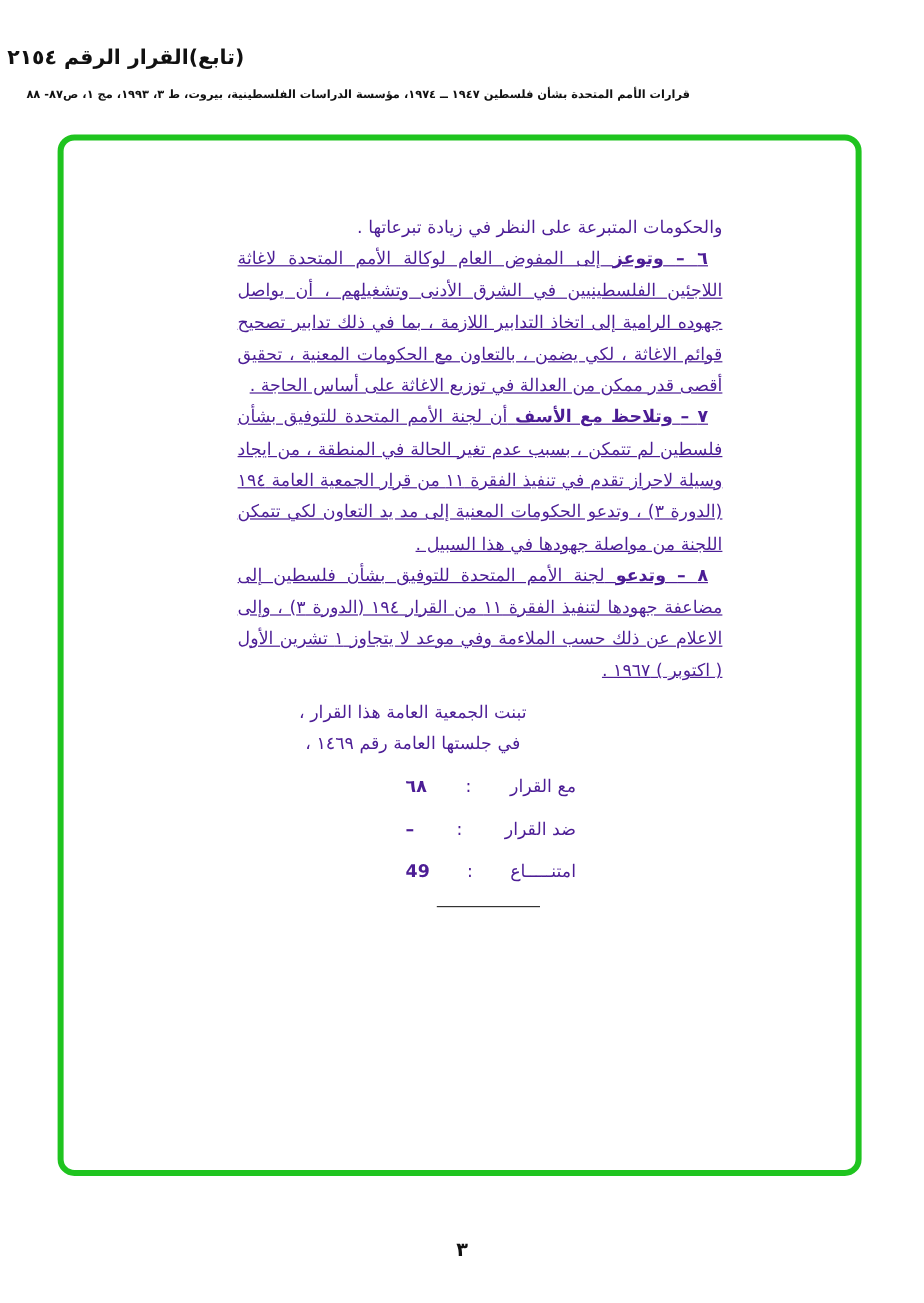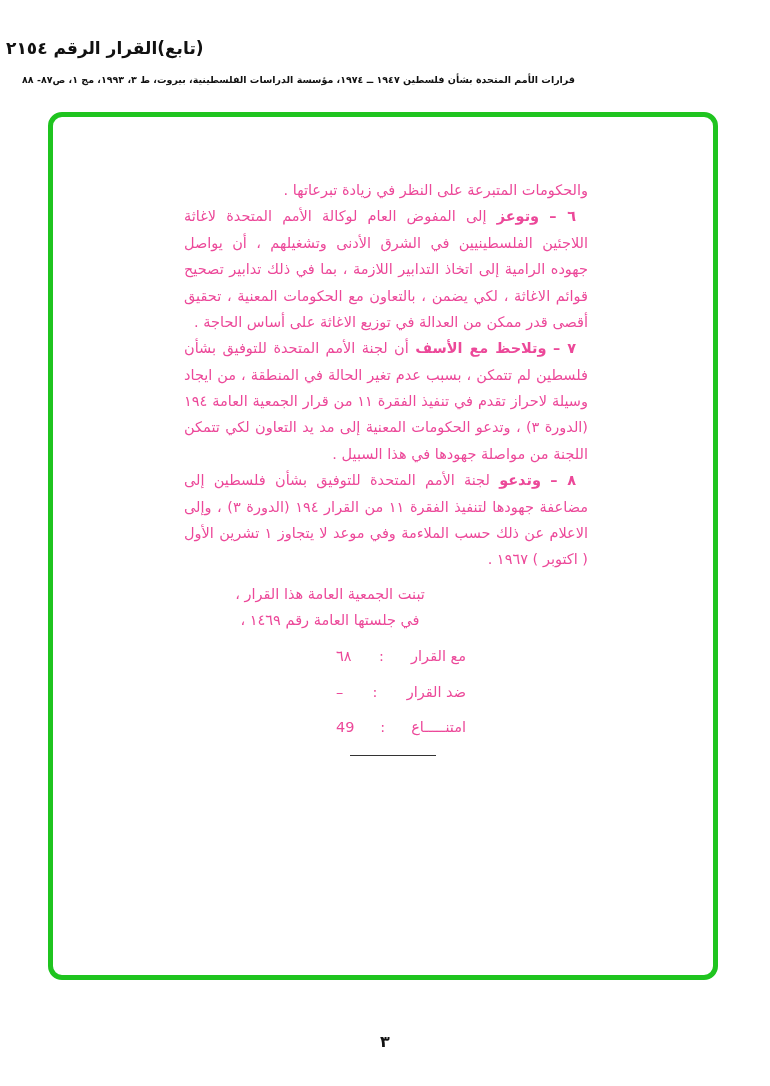--- a/index.html
+++ b/index.html
@@ -45,36 +45,37 @@
     height: 858px;
     border: 5px solid #1fc41f;
     border-radius: 14px;
     background: #ffffff;
     box-sizing: content-box;
   }
   
   .scan-text {
     position: absolute;
     top: 60px;
-    right: 125px;
+    right: 111px;
     width: 404px;
     direction: rtl;
     text-align: justify;
     font-size: 14.5px;
     line-height: 1.82;
-    color: #ec4899;
+    color: #4c1d95;
   }
   .scan-text p { margin: 0; }
   .intro-line {
     text-align: right;
     margin-bottom: 2px;
   }
   .para {
     text-indent: 12px;
     margin-bottom: 3px;
+    text-decoration: underline;
   }
   .para .lead {
     font-weight: bold;
   }
   .para-8 { margin-top: 10px; }
   .adoption {
     margin-top: 8px;
     margin-right: 112px;
     text-align: center;
   }
@@ -82,21 +83,21 @@
     margin-top: 10px;
     margin-right: 122px;
   }
   .vote-row {
     display: flex;
     justify-content: space-between;
     width: 142px;
     margin-bottom: 9px;
     font-size: 14.5px;
   }
-  .vote-value { font-weight: normal; margin-left: 12px; }
+  .vote-value { font-weight: bold; }
   .separator-line {
     margin-top: 14px;
     margin-right: 152px;
     width: 86px;
     border-top: 1.5px solid #333333;
   }
   
   .page-footer {
     position: absolute;
     left: 0;

